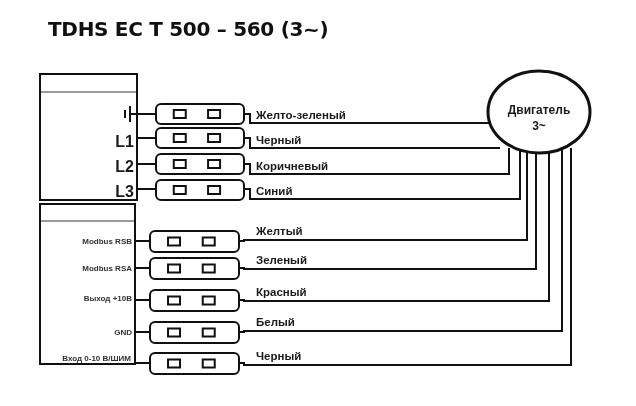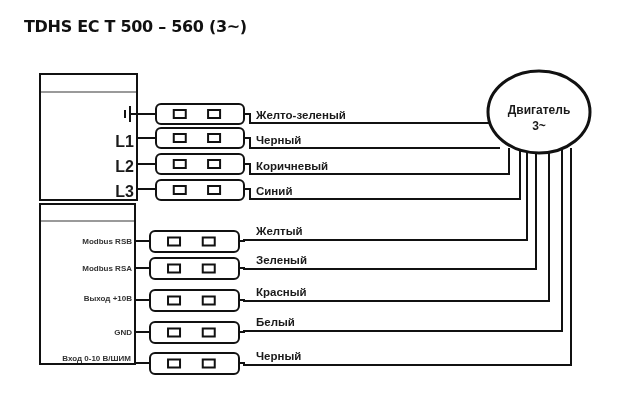--- a/index.html
+++ b/index.html
@@ -1,20 +1,20 @@
 <!DOCTYPE html>
 <html><head>
 <meta charset="utf-8">
 <style>
   html, body { margin: 0; padding: 0; background: #ffffff; }
   body { width: 636px; height: 406px; position: relative; overflow: hidden; }
   #title {
-    position: absolute; left: 24px; top: 17px;
+    position: absolute; left: 48px; top: 17px;
     font-family: "DejaVu Sans", sans-serif; font-weight: bold;
-    font-size: 16px; color: #111111; letter-spacing: -0.3px;
+    font-size: 20px; color: #111111; letter-spacing: -0.3px;
   }
   svg { position: absolute; left: 0; top: 0; }
   .lbl { font-family: "Liberation Sans", sans-serif; font-weight: bold; fill: #1a1a1a; }
   .wirelbl { font-size: 11.5px; }
   .portlbl { font-size: 8px; fill: #333333; }
   .linelbl { font-size: 16px; }
   .motorlbl { font-size: 12px; }
 </style>
 </head>
 <body>

